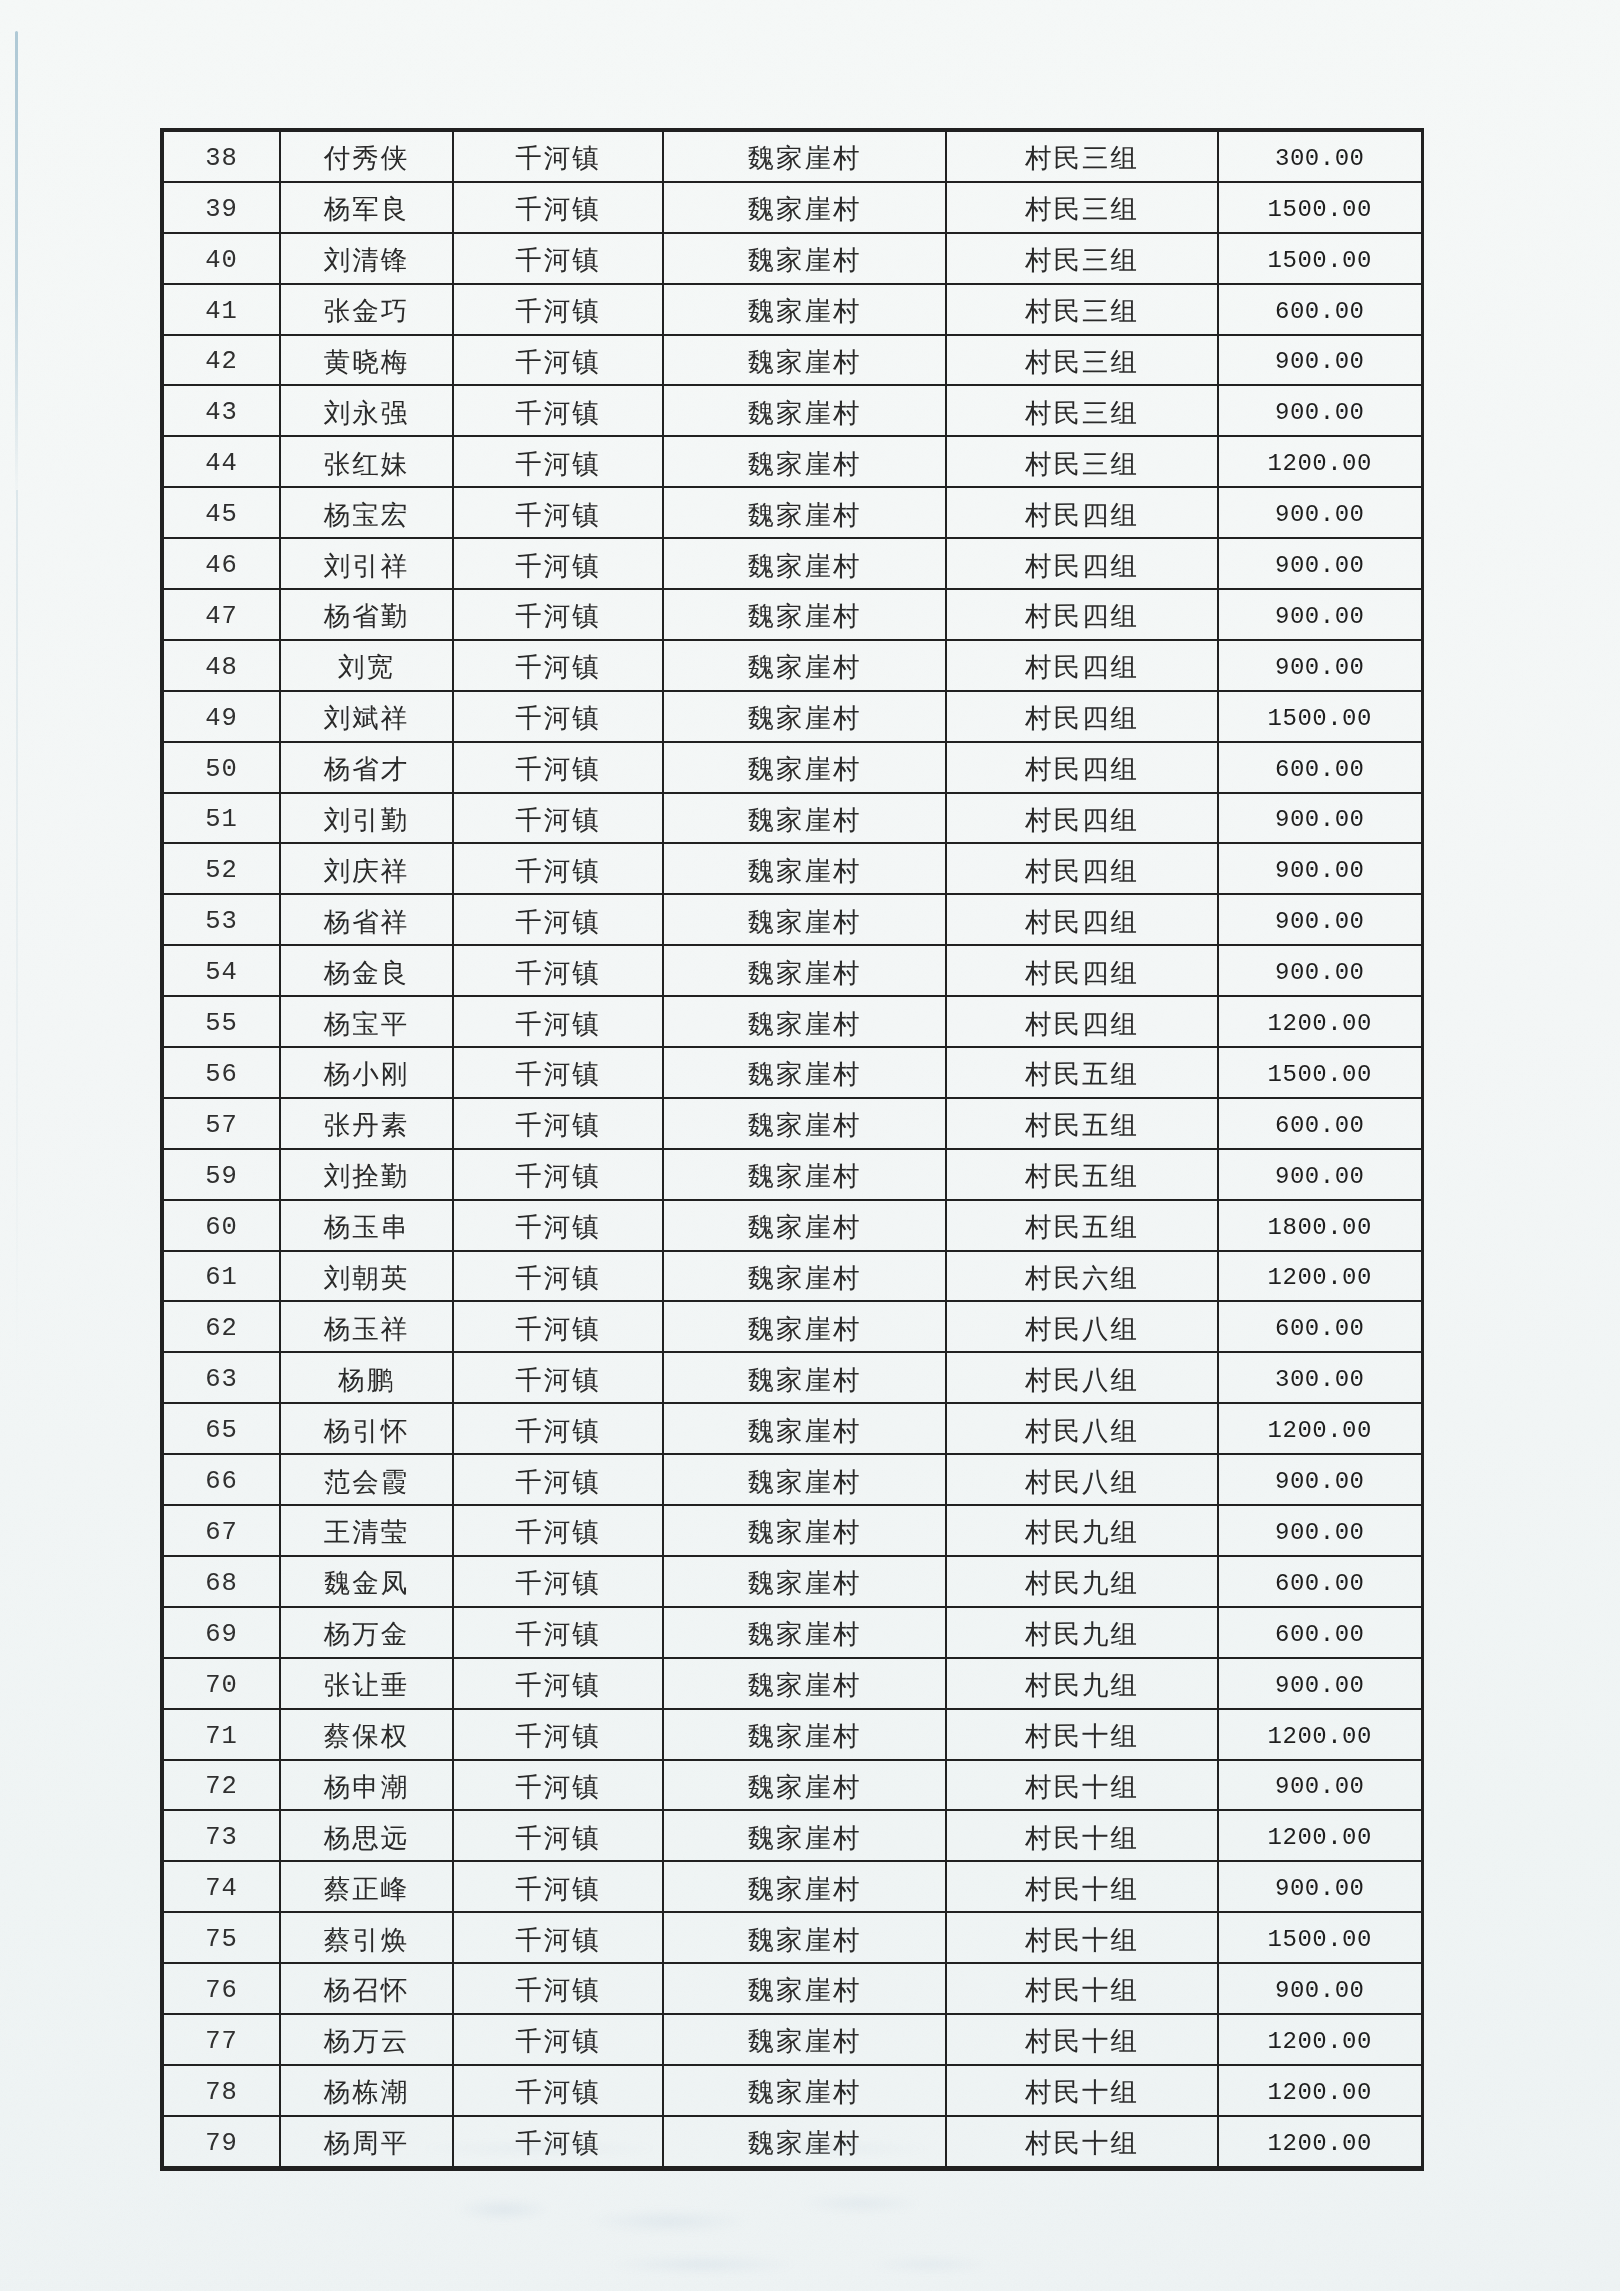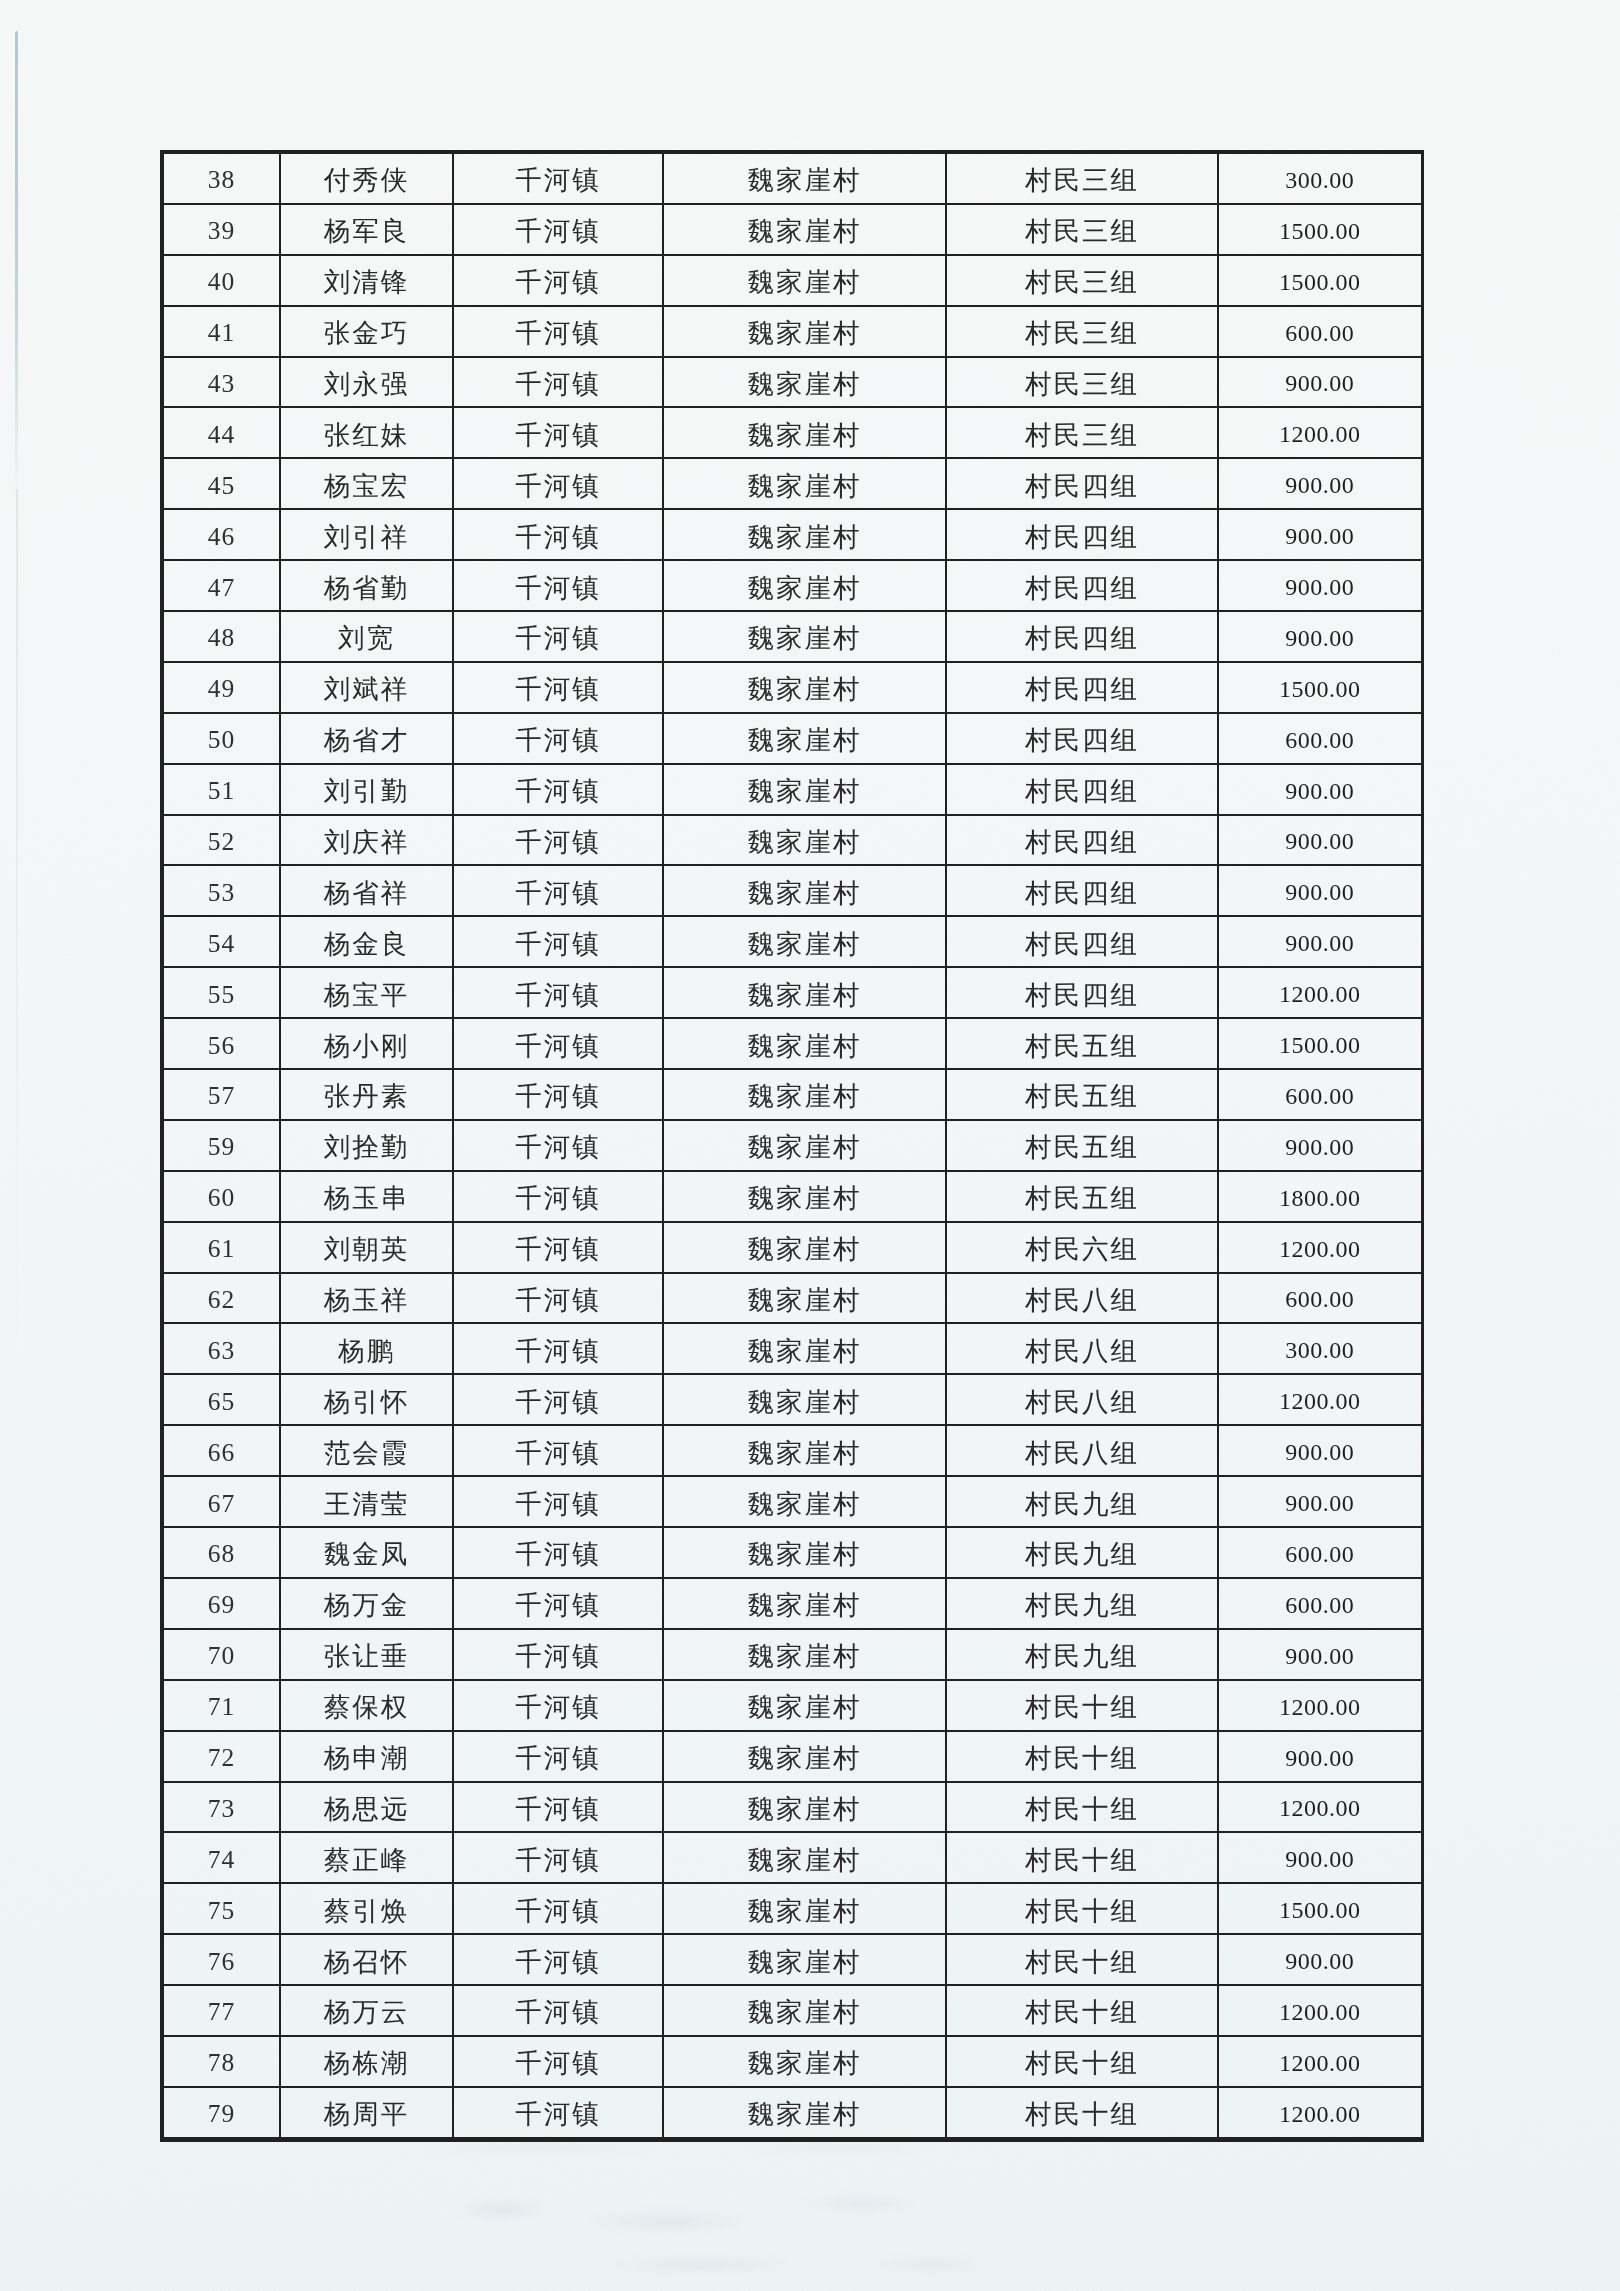--- a/index.html
+++ b/index.html
@@ -37,25 +37,26 @@
     position: absolute;
     left: 15.7px;
     top: 490px;
     width: 2px;
     height: 882px;
     background: linear-gradient(180deg, rgba(178,202,214,0.35) 0%, rgba(178,202,214,0) 100%);
   }
   .records-table {
     position: absolute;
     left: 160px;
-    top: 150px;
+    top: 128px;
     width: 1259px;
     border-collapse: collapse;
     table-layout: fixed;
     background: transparent;
+    font-family: Liberation Mono, monospace;
   }
   .records-table td {
     border: 2.9px solid #212121;
     height: 45px;
     padding: 3.9px 2px 0 2px;
     text-align: center;
     vertical-align: middle;
     font-size: 26.5px;
     color: #2a2a2a;
     letter-spacing: 2px;
@@ -158,20 +159,28 @@
         </tr>
         <tr>
           <td class="cell-serial">41</td>
           <td class="cell-name">张金巧</td>
           <td class="cell-town">千河镇</td>
           <td class="cell-village">魏家崖村</td>
           <td class="cell-group">村民三组</td>
           <td class="cell-amount">600.00</td>
         </tr>
         <tr>
+          <td class="cell-serial">42</td>
+          <td class="cell-name">黄晓梅</td>
+          <td class="cell-town">千河镇</td>
+          <td class="cell-village">魏家崖村</td>
+          <td class="cell-group">村民三组</td>
+          <td class="cell-amount">900.00</td>
+        </tr>
+        <tr>
           <td class="cell-serial">43</td>
           <td class="cell-name">刘永强</td>
           <td class="cell-town">千河镇</td>
           <td class="cell-village">魏家崖村</td>
           <td class="cell-group">村民三组</td>
           <td class="cell-amount">900.00</td>
         </tr>
         <tr>
           <td class="cell-serial">44</td>
           <td class="cell-name">张红妹</td>

